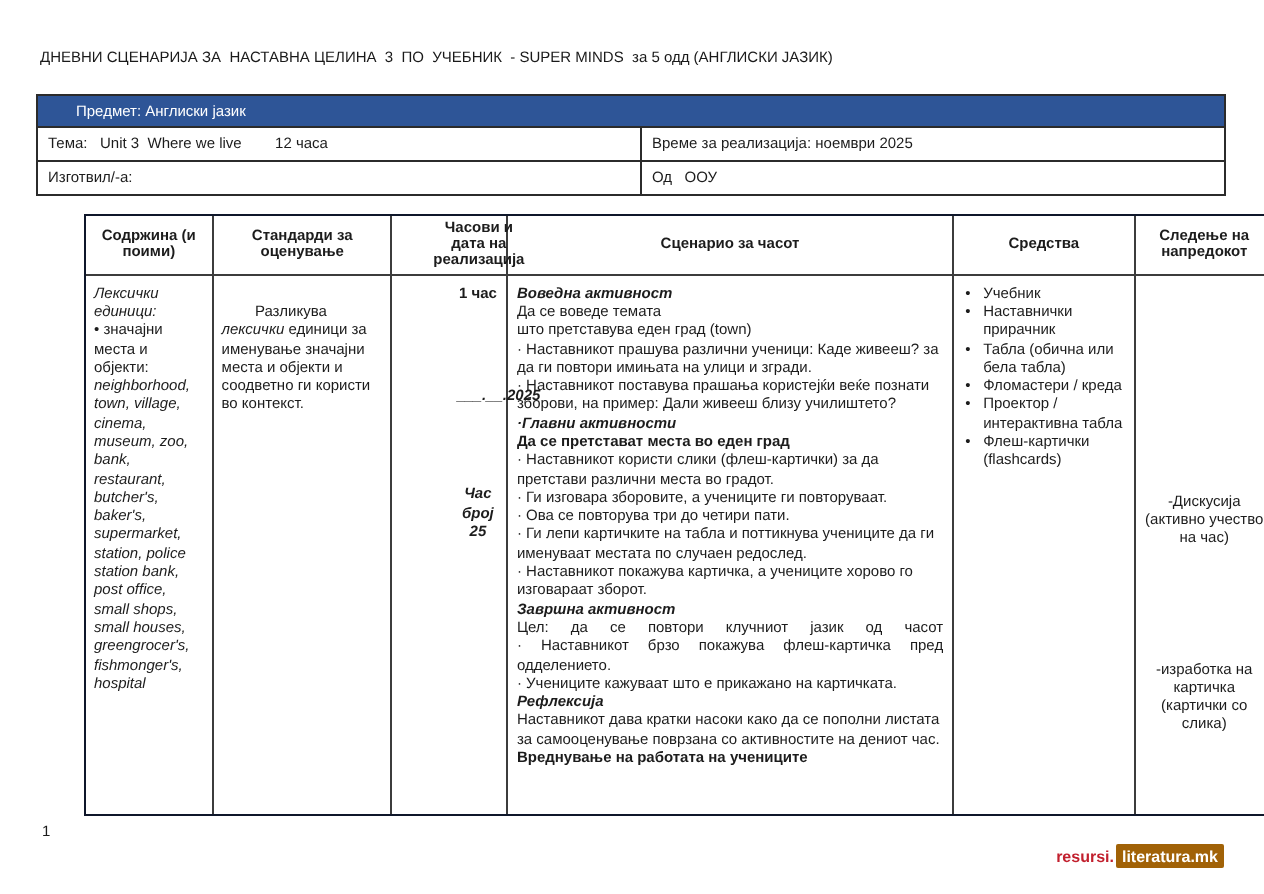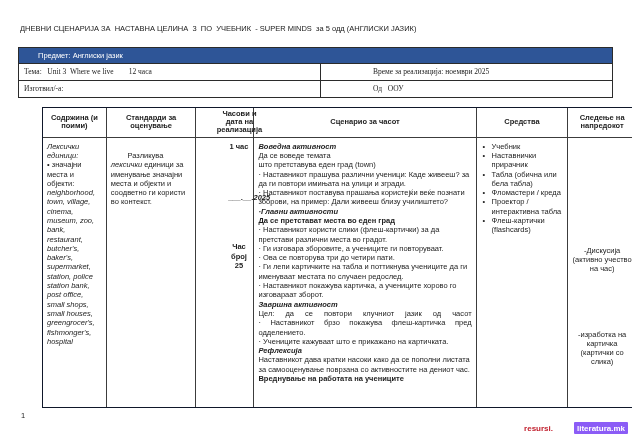--- a/index.html
+++ b/index.html
@@ -39,24 +39,23 @@
   .info-row{
     display:flex;
     border-top:1px solid #2b2b2b;
   }
   .info-cell{
     box-sizing:border-box;
     height:16px;
     line-height:14px;
     padding:1px 5px;
     overflow:hidden;
-    font-family:Liberation Serif, serif;
   }
   .info-cell.left{width:302px;border-right:1px solid #2b2b2b;}
-  .info-cell.right{flex:1;margin-left:47px;}
+  .info-cell.right{flex:1;}
   
   .main-table{
     margin-top:9px;
     width:595px;
     border:1px solid #0f172a;
     box-sizing:border-box;
     font-size:7.5px;
     margin-left:24px;
   }
   .mt-header{
@@ -82,21 +81,21 @@
   }
   .w1{width:64px;} .w2{width:90px;} .w3{width:58px;padding-left:32px;}
   .w4{width:223px;} .w5{width:92px;} .w6{width:68px;border-right:none;}
   .mt-h.w6{border-right:none;}
   
   .c1 p{margin:0;}
   .ital{font-style:italic;}
   
   .c3{text-align:center;font-weight:bold;}
   .c3 .date{margin-top:42px;font-style:italic;}
-  .c3 .lesson{margin-top:40px;}
+  .c3 .lesson{margin-top:40px;font-style:italic;}
   
   .sc-p{margin:0;}
   .sc-p.bold{font-weight:bold;}
   .sc-p.bolditalic{font-weight:bold;font-style:italic;}
   .sc-p.center{text-align:left;}
   .sc-p.justify{text-align:justify;text-align-last:justify;}
   
   .res-list{margin:0;padding:0;list-style:none;}
   .res-list li{
     position:relative;
@@ -110,23 +109,23 @@
   .c6{text-align:center;}
   .prog-1{margin-top:104px;}
   .prog-2{margin-top:56px;}
   
   .page-number{
     font-size:7.5px;
     margin:3px 0 0 3px;
   }
   .logo{
     position:absolute;
-    right:4px;bottom:13px;
+    right:20px;bottom:13px;
     font-size:8px;
-    display:flex;align-items:center;gap:20px;
+    display:flex;align-items:center;
   }
   .logo-prefix{font-weight:bold;margin-right:1px;}
   .logo-box{
     color:#ffffff;
     font-weight:bold;
     padding:1.5px 3px;
     border-radius:1px;
   }
 </style>
 </head>
@@ -213,16 +212,16 @@
         <div class="prog-2">-изработка на картичка (картички со слика)</div>
       </div>
 
     </div>
   </div>
 
   <div class="page-number">1</div>
 
   <div class="logo">
     <span class="logo-prefix" style="color: rgb(194, 32, 46);">resursi.</span>
-    <span class="logo-box" style="background: #8b5cf6;">literatura.mk</span>
+    <span class="logo-box" style="background: #a16207;">literatura.mk</span>
   </div>
 
 </div>
 
 </body></html>

